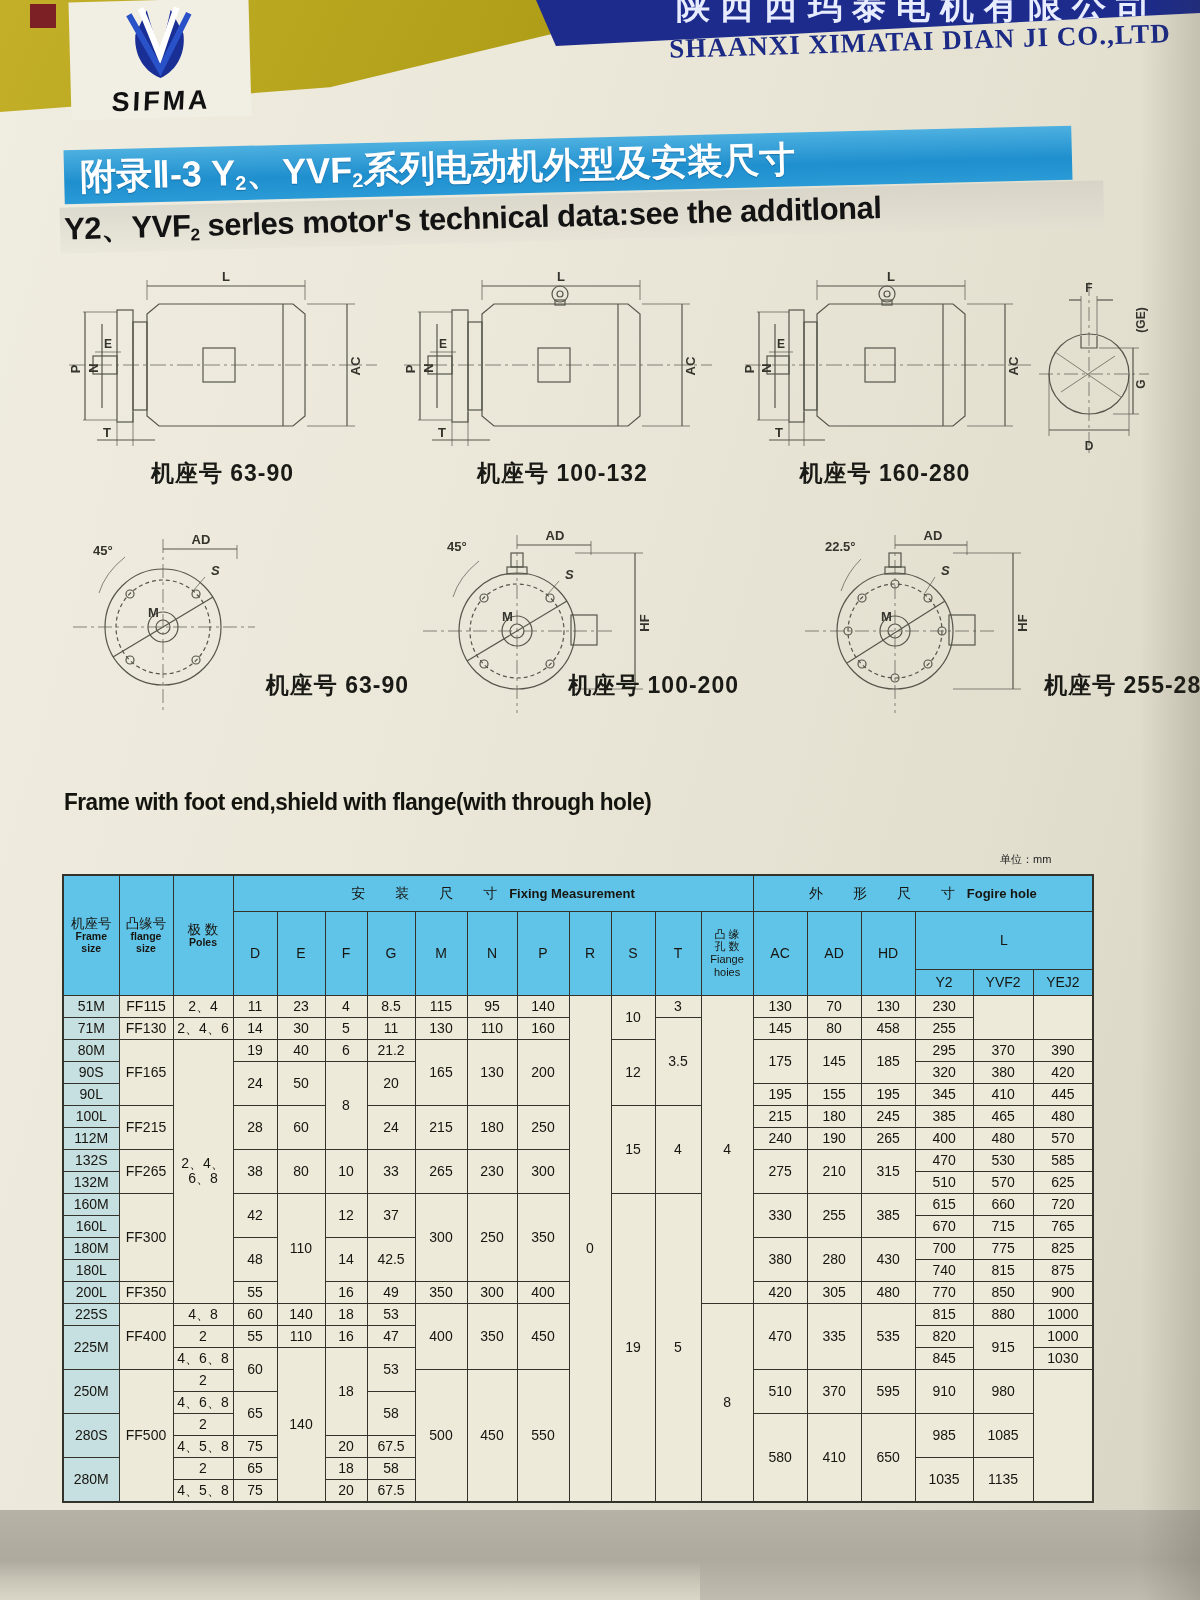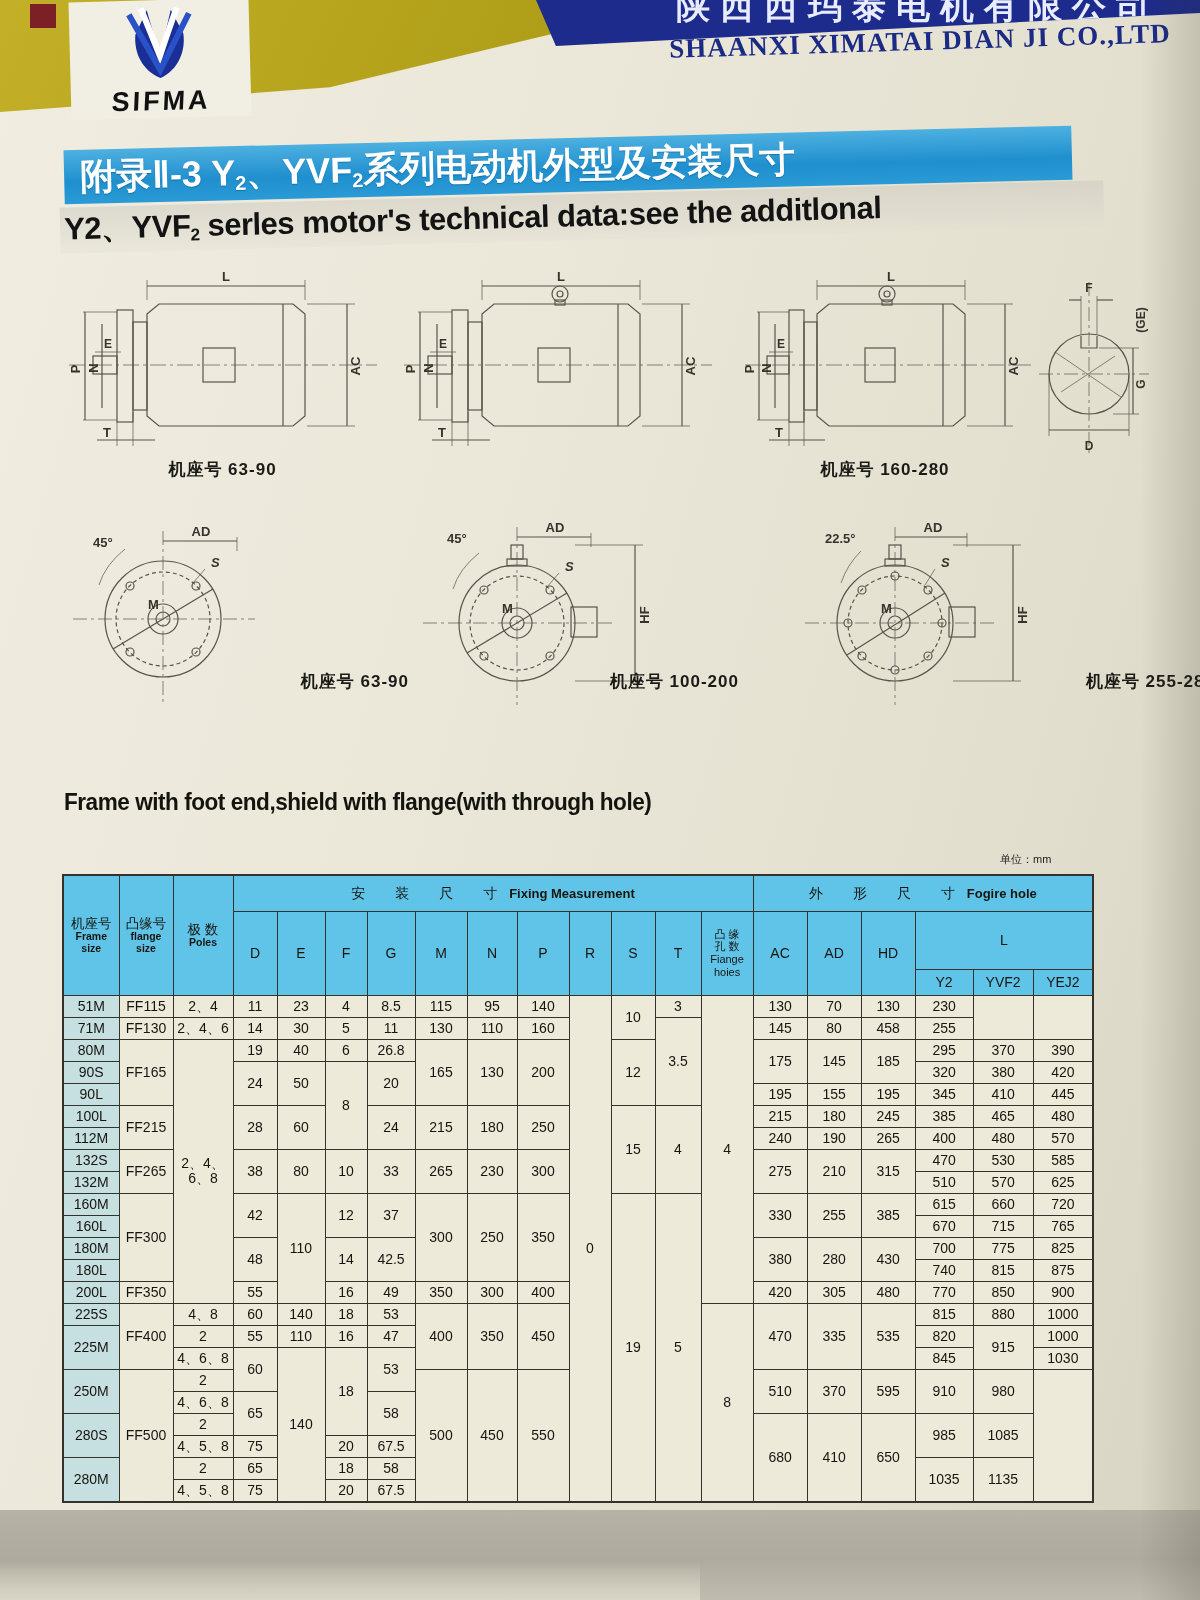--- a/index.html
+++ b/index.html
@@ -32,21 +32,21 @@
     text-shadow:0 1px 1px rgba(0,60,110,.4);}
   .title-banner sub,.subtitle sub{font-size:.55em;vertical-align:-0.25em;}
   .subtitle{position:absolute;top:194px;left:60px;width:1040px;height:46px;
     background:linear-gradient(180deg,rgba(205,202,192,.55),rgba(222,219,209,.25));
     transform:rotate(-1.5deg);color:#131313;font-weight:bold;font-size:31px;
     line-height:44px;padding-left:4px;letter-spacing:-0.5px;white-space:nowrap;}
   
   .diagrams{position:absolute;top:262px;left:55px;width:1100px;}
   .drow{display:flex;align-items:flex-start;}
   .dblock{position:relative;}
-  .dcap{font-weight:bold;font-size:17px;color:#1a1a16;letter-spacing:1px;white-space:nowrap;}
+  .dcap{font-weight:bold;font-size:23px;color:#1a1a16;letter-spacing:1px;white-space:nowrap;}
   .cap-center{text-align:center;margin-top:-6px;}
   .cap-inline{position:absolute;bottom:18px;right:-4px;}
   svg .thin{stroke-width:.7;}
   svg text{font-family:"Liberation Sans",sans-serif;}
   
   .sec{position:absolute;top:786px;left:64px;}
   .sec .cn{font-size:31px;font-weight:bold;letter-spacing:3px;color:#14140f;}
   .sec .en{font-size:24px;font-weight:bold;letter-spacing:-0.5px;color:#14140f;margin-top:2px;
     transform:scaleX(.94);transform-origin:left;}
   .unit{position:absolute;top:852px;left:1000px;font-size:11px;color:#222;}
@@ -174,20 +174,21 @@
           </g>
           <g fill="#34332c" font-size="13" font-weight="bold">
             <text x="171" y="19" text-anchor="middle">L</text>
             <text x="53" y="86" text-anchor="middle" font-size="12">E</text>
             <text x="25" y="107" transform="rotate(-90 25 107)" text-anchor="middle">P</text>
             <text x="43" y="106" transform="rotate(-90 43 106)" text-anchor="middle">N</text>
             <text x="48" y="175">T</text>
             <text x="305" y="104" transform="rotate(-90 305 104)" text-anchor="middle">AC</text>
           </g>
         </svg>
+        <div class="dcap cap-center">机座号 100-132</div>
       </div>
 
       <div class="dblock" style="width:420px;display:flex">
         <div>
           <svg width="300" height="198" viewBox="0 0 300 198">
             <g stroke="#56554b" fill="none" stroke-width="1.2">
               <line class="thin" x1="10" y1="103" x2="296" y2="103" stroke-dasharray="16 4 3 4"></line>
               <rect x="32" y="94" width="22" height="18"></rect>
               <rect x="54" y="48" width="15" height="112"></rect>
               <rect x="69" y="60" width="13" height="88"></rect>
@@ -478,21 +479,21 @@
           <td>458</td>
           <td>255</td>
         </tr>
         <tr>
           <td class="fc">80M</td>
           <td rowspan="3">FF165</td>
           <td rowspan="12">2、4、6、8</td>
           <td>19</td>
           <td>40</td>
           <td>6</td>
-          <td>26.8</td>
+          <td>21.2</td>
           <td rowspan="3">165</td>
           <td rowspan="3">130</td>
           <td rowspan="3">200</td>
           <td rowspan="3">12</td>
           <td rowspan="2">175</td>
           <td rowspan="2">145</td>
           <td rowspan="2">185</td>
           <td>295</td>
           <td>370</td>
           <td>390</td>
@@ -679,21 +680,21 @@
           <td rowspan="6" class="diag"></td>
         </tr>
         <tr>
           <td>4、6、8</td>
           <td rowspan="2">65</td>
           <td rowspan="2">58</td>
         </tr>
         <tr>
           <td rowspan="2" class="fc">280S</td>
           <td>2</td>
-          <td rowspan="4">680</td>
+          <td rowspan="4">580</td>
           <td rowspan="4">410</td>
           <td rowspan="4">650</td>
           <td rowspan="2">985</td>
           <td rowspan="2">1085</td>
         </tr>
         <tr>
           <td>4、5、8</td>
           <td>75</td>
           <td>20</td>
           <td>67.5</td>

